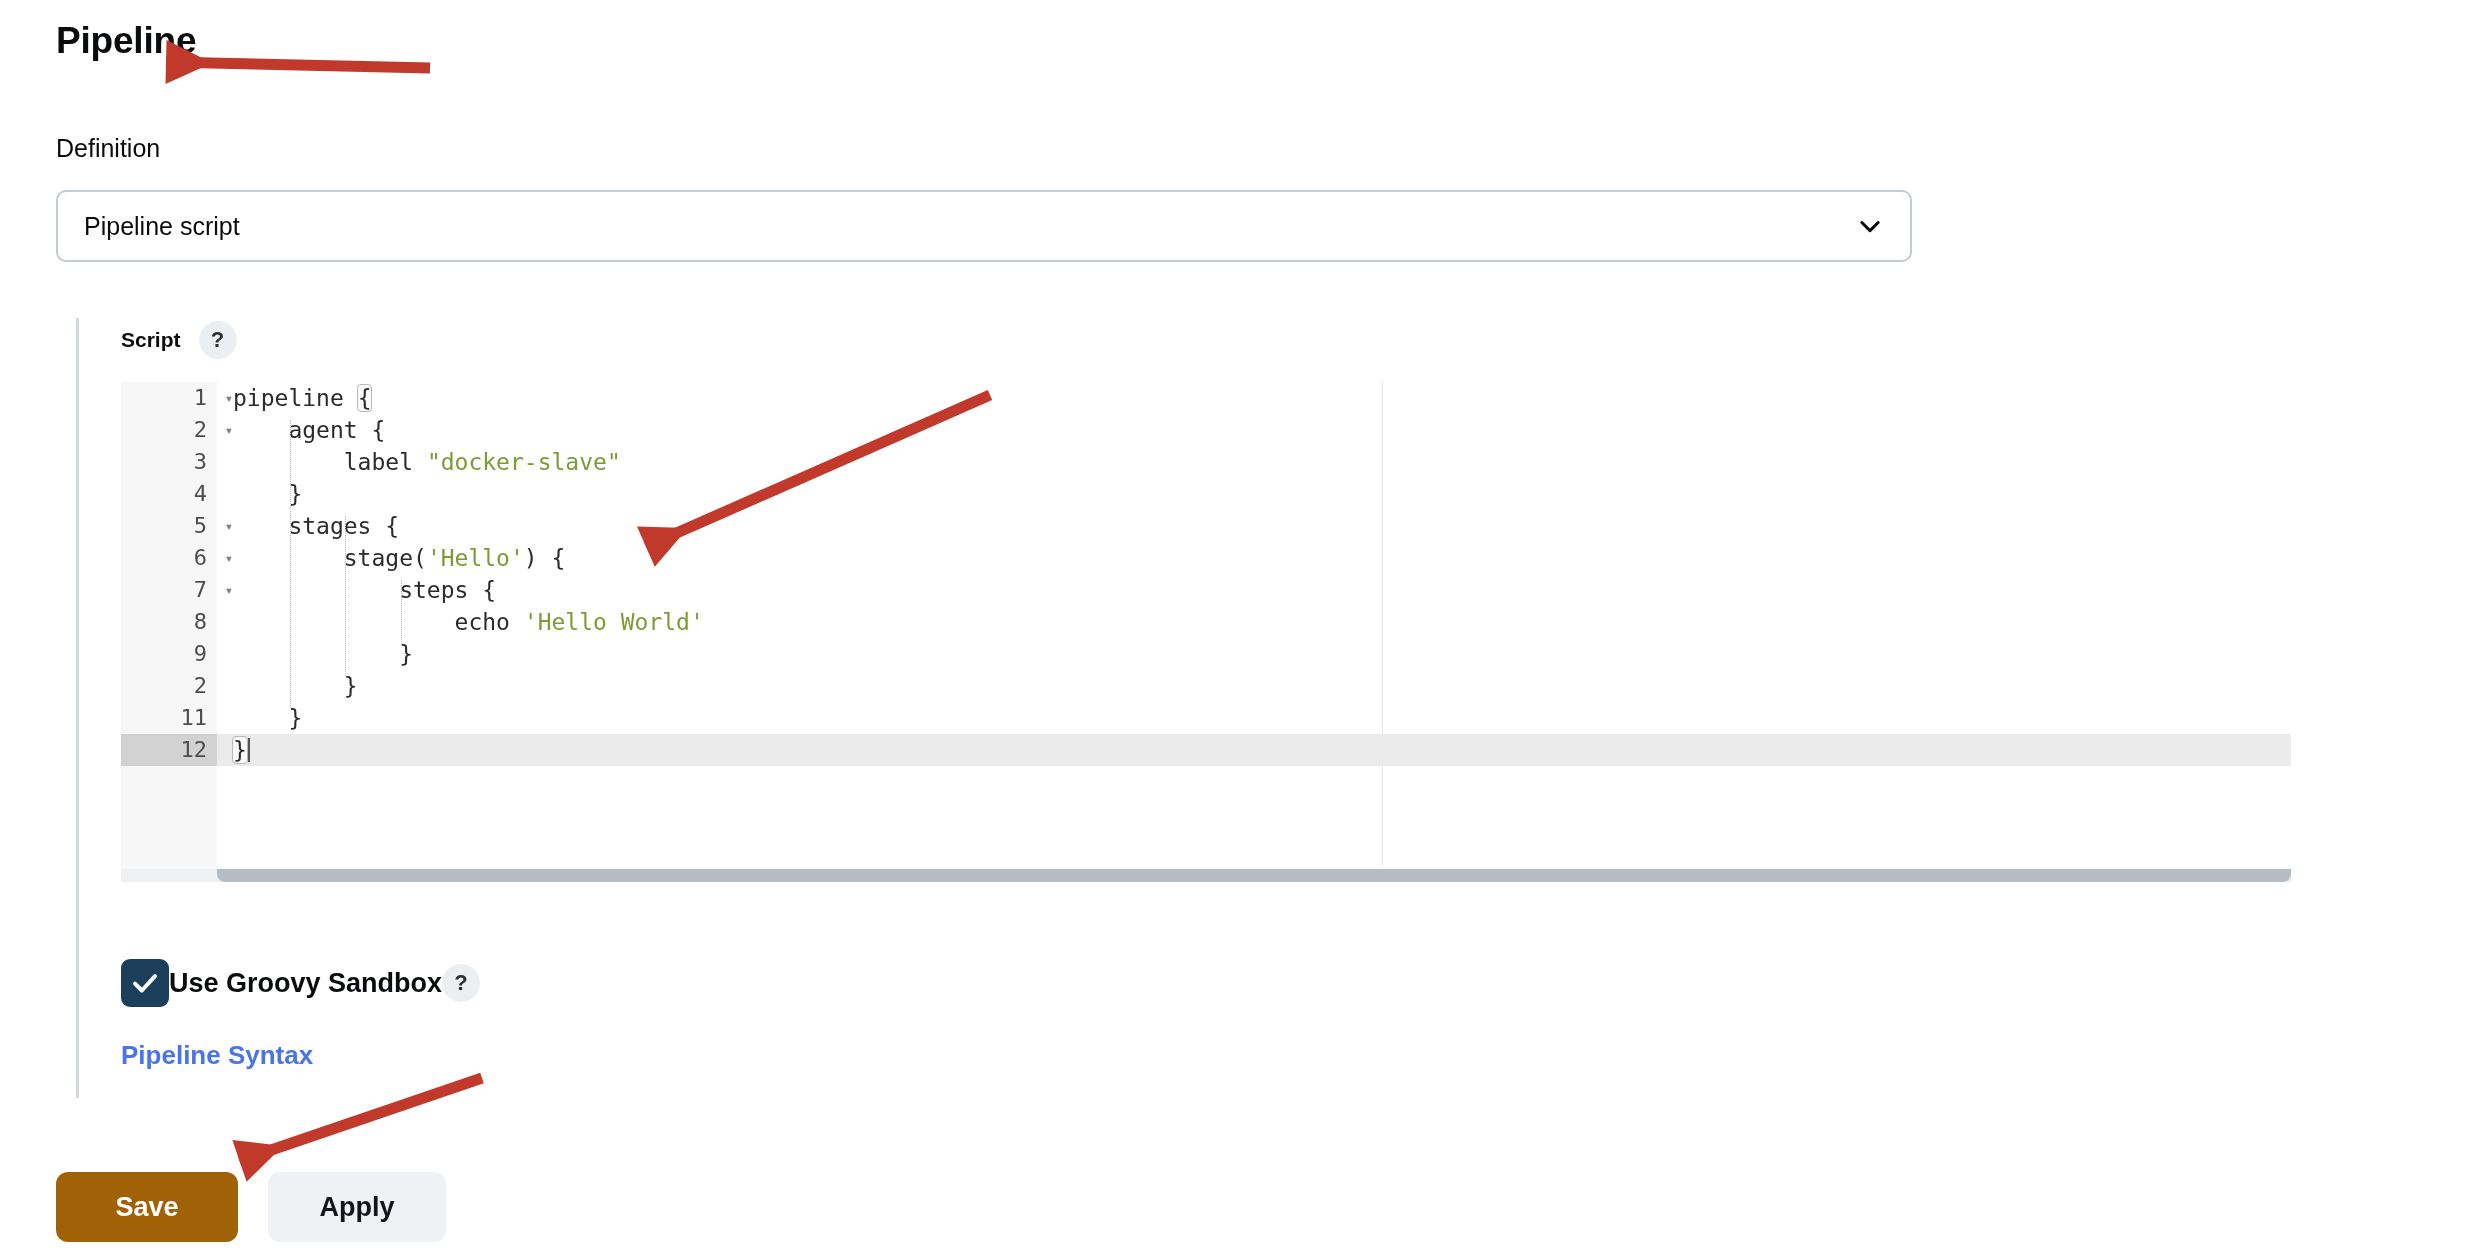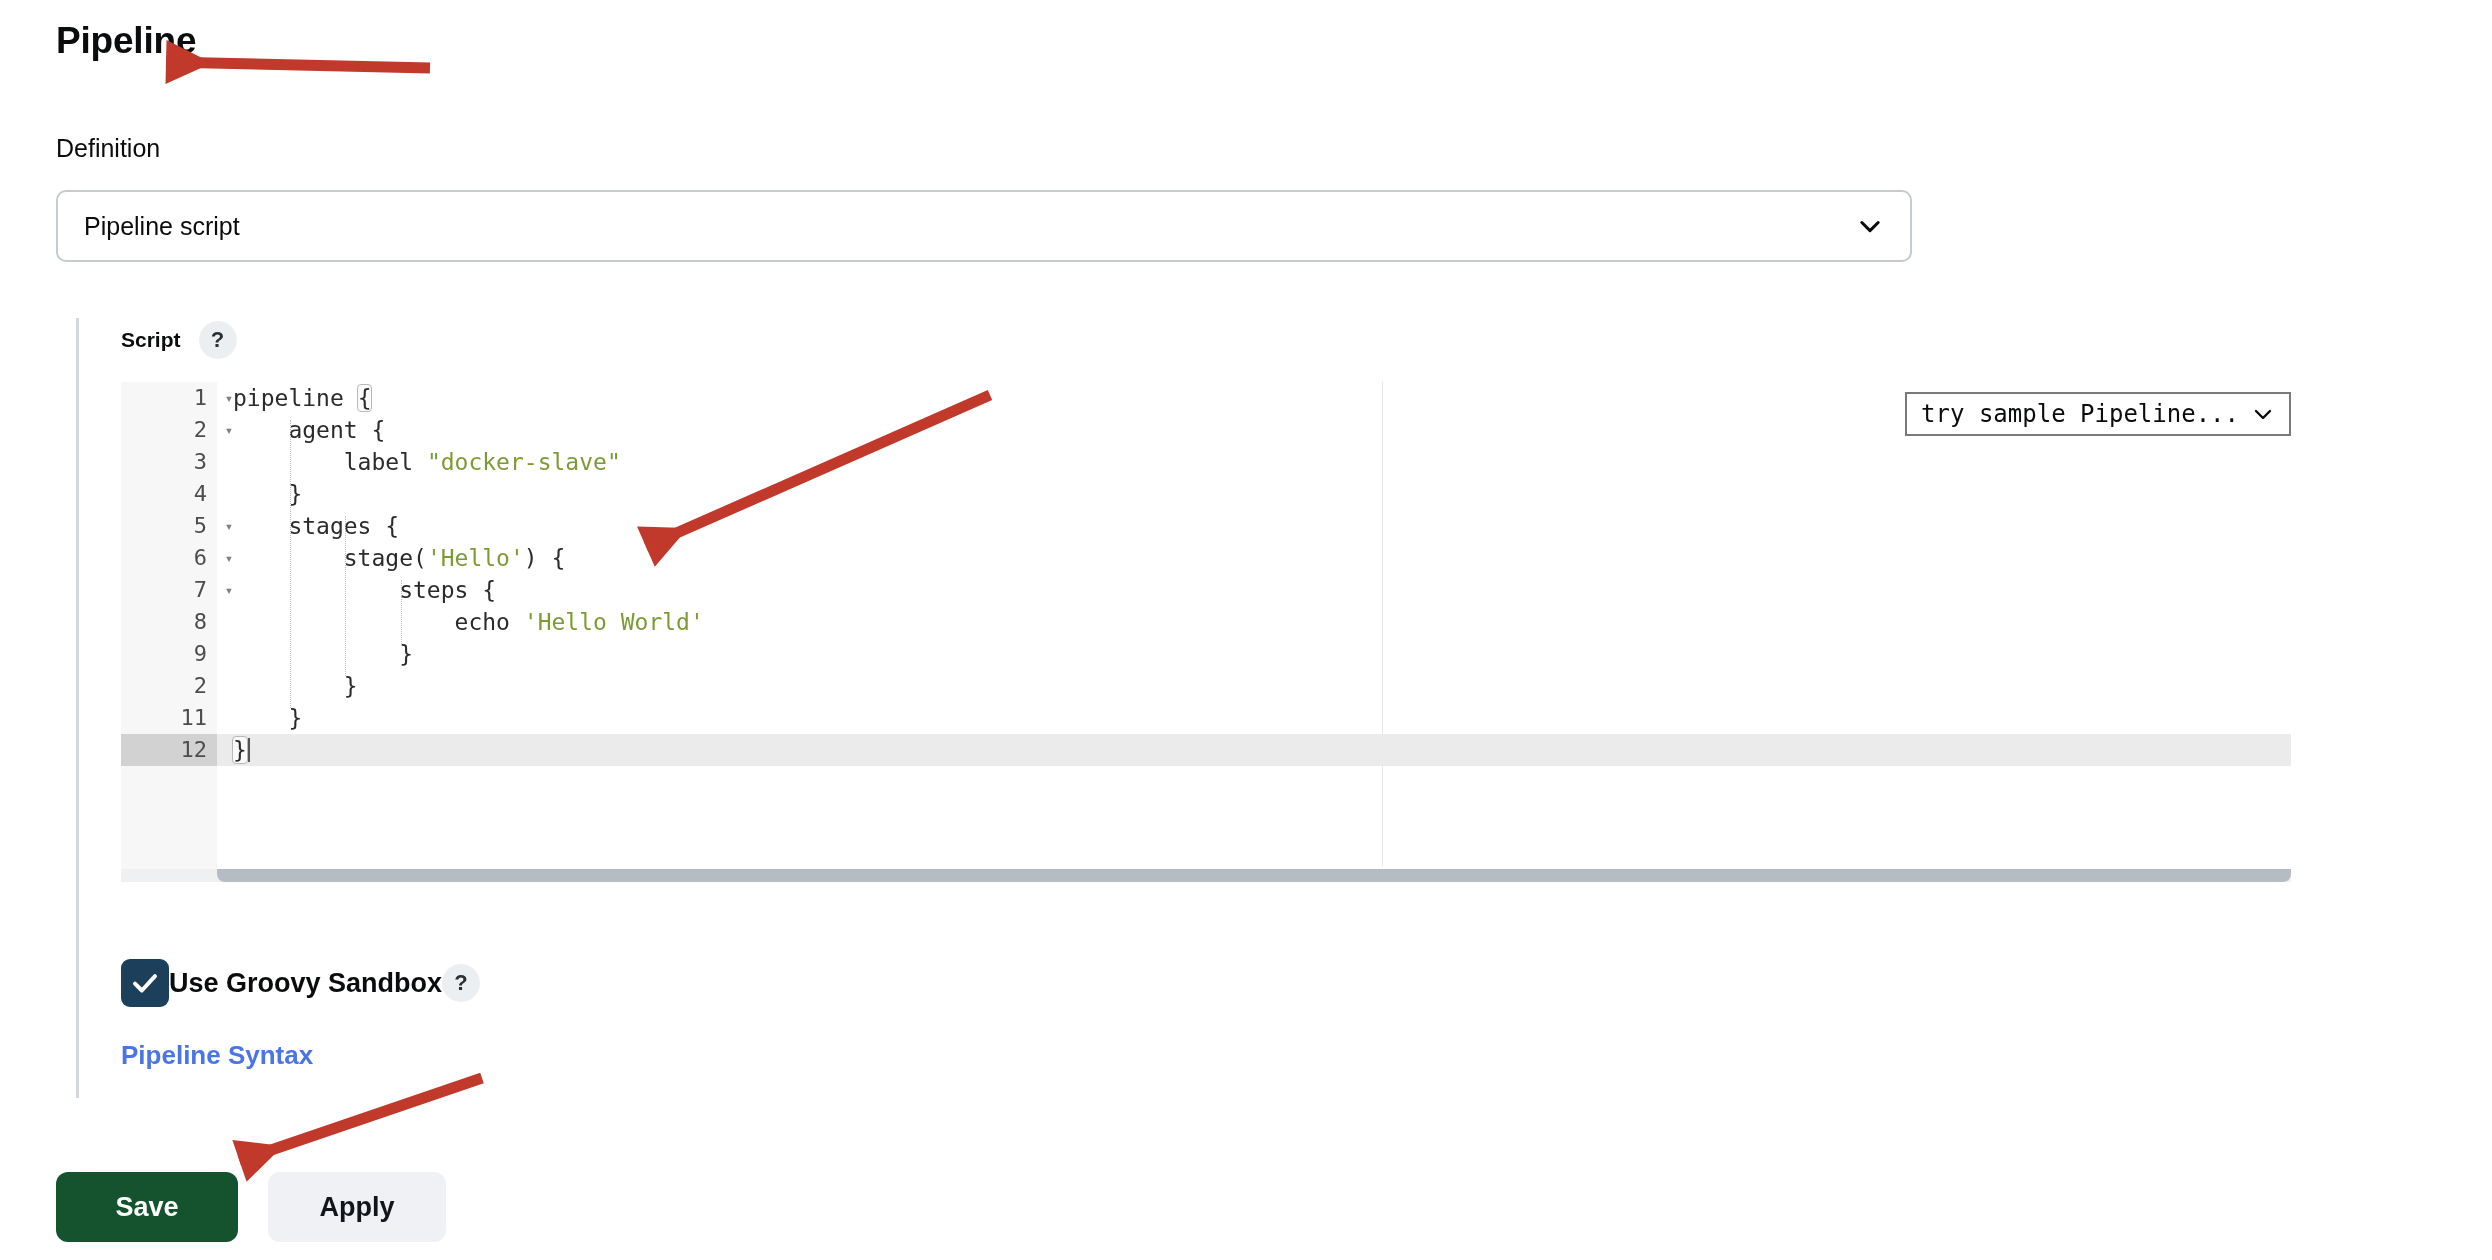--- a/index.html
+++ b/index.html
@@ -250,21 +250,21 @@
     height: 70px;
     border-radius: 12px;
     border: none;
     font-size: 27px;
     font-weight: 700;
     cursor: pointer;
     font-family: "Liberation Sans", sans-serif;
   }
   .btn-primary {
     width: 182px;
-    background: #14532d;
+    background: #a16207;
     color: #ffffff;
   }
   .btn-secondary {
     width: 178px;
     background: #f0f1f5;
     color: #12151a;
   }
 
   
   .annot {
@@ -317,28 +317,20 @@
           <div class="line" style="top: 320px; position: absolute; left: 0px; right: 0px;"><div class="lnum-cell">11</div><div class="code-cell">&nbsp;&nbsp;&nbsp;&nbsp;}</div></div>
           <div class="line active" style="top: 352px; position: absolute; left: 0px; right: 0px;"><div class="lnum-cell">12</div><div class="code-cell"><span class="brace-match">}</span><span class="caret"></span></div></div>
           <div class="guide" style="left: 169.2px; top: 38px; height: 64px;"></div>
           <div class="guide" style="left: 169.2px; top: 102px; height: 224px;"></div>
           <div class="guide" style="left: 224.4px; top: 134px; height: 160px;"></div>
           <div class="guide" style="left: 279.6px; top: 198px; height: 64px;"></div>
         </div>
       <div class="editor-hscroll-track"></div>
       <div class="editor-hscroll"></div>
 
-      <div class="sample-select">
-        <span>try sample Pipeline...</span>
-        <span class="chev-sm">
-          <svg viewBox="0 0 24 24" fill="none" stroke="#0b0c0d" stroke-width="2.4" stroke-linecap="round" stroke-linejoin="round">
-              <polyline points="5,9 12,16 19,9"></polyline>
-            </svg>
-        </span>
-      </div>
     </div>
 
     
     <div class="sandbox-row">
       <span class="checkbox">
         <svg viewBox="0 0 24 24" fill="none" stroke="#ffffff" stroke-width="3.2" stroke-linecap="round" stroke-linejoin="round">
             <polyline points="4,12.5 9.5,18 20,6.5"></polyline>
           </svg>
       </span>
       <span class="sandbox-label">Use Groovy Sandbox</span>

